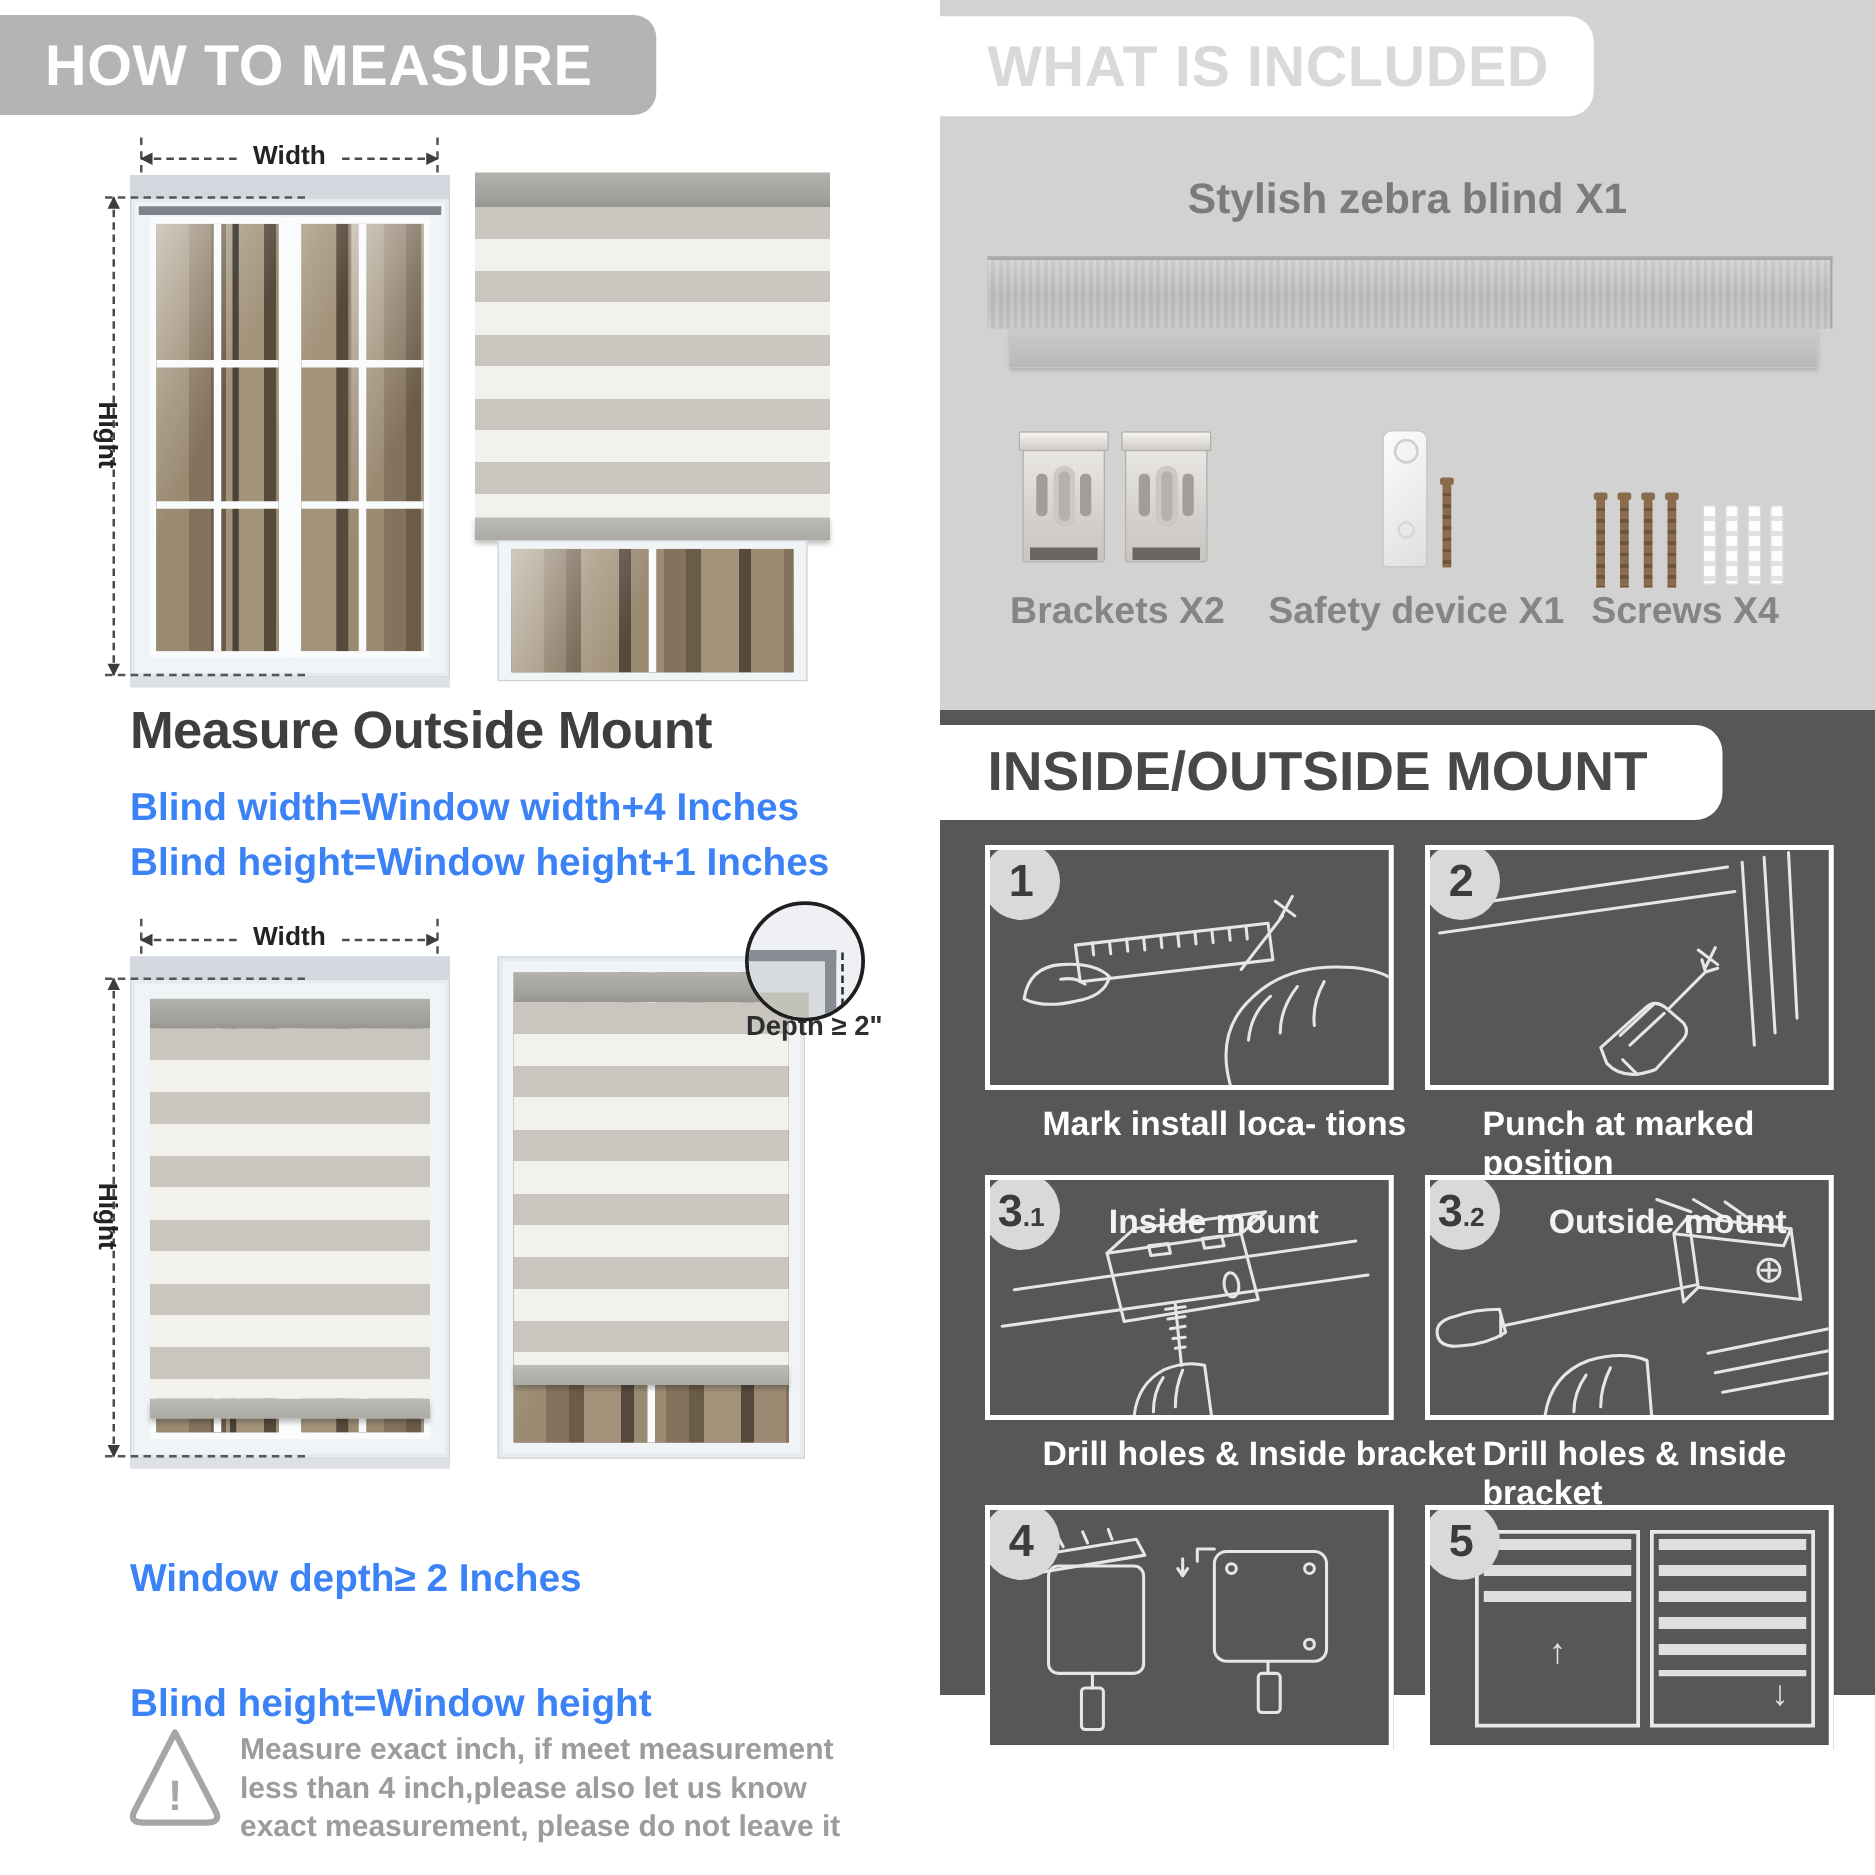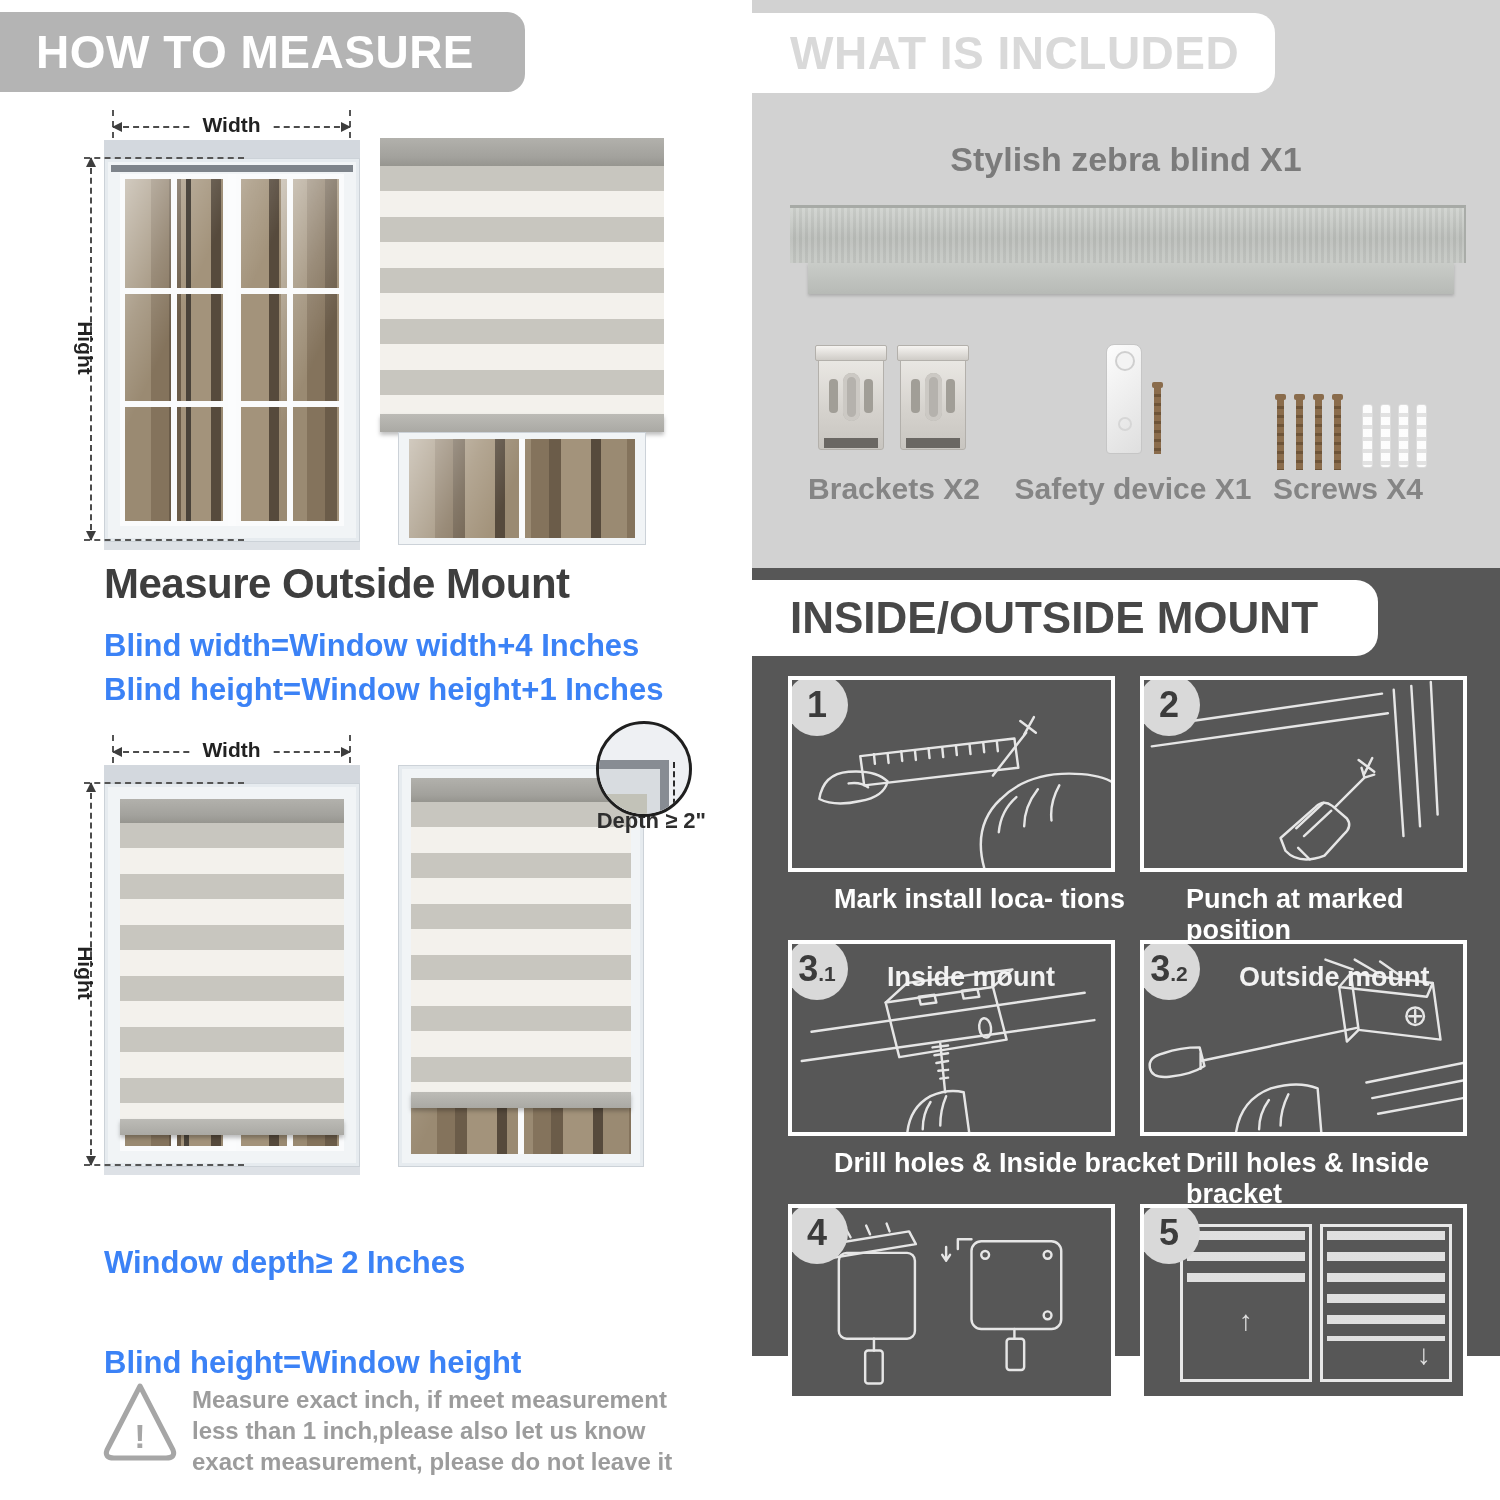--- a/index.html
+++ b/index.html
@@ -234,21 +234,21 @@
   </div>
   <div class="depth-label" style="left:586px;top:808px;width:120px;text-align:right;">Depth ≥ 2"</div>
 
   <div class="body-line" style="left:104px;top:1245px;">Window depth≥ 2 Inches</div>
   <div class="body-line" style="left:104px;top:1345px;">Blind height=Window height</div>
 
   <svg class="abs" style="left:100px;top:1378px;" width="80" height="86" viewBox="0 0 80 86">
     <path d="M40 8 L73 72 Q76 80 66 80 L14 80 Q4 80 7 72 Z" fill="none" stroke="#a6a6a6" stroke-width="5" stroke-linejoin="round"></path>
     <text x="40" y="70" text-anchor="middle" font-size="34" font-weight="bold" fill="#a6a6a6" font-family="Liberation Sans, sans-serif">!</text>
   </svg>
-  <div class="warn-text" style="left:192px;top:1384px;width:520px;">Measure exact inch, if meet measurement less than 1 inch,please also let us know exact measurement, please do not leave it</div>
+  <div class="warn-text" style="left:192px;top:1384px;width:520px;">Measure exact inch, if meet measurement less than 4 inch,please also let us know exact measurement, please do not leave it</div>
 
   <div class="panel-light">
     <div class="wbox">WHAT IS INCLUDED</div>
     <div class="prod-label">Stylish zebra blind X1</div>
 
     <div class="bar-main">
         <div class="bar-tex"></div>
       </div>
     <div class="bar-low"></div>
 

